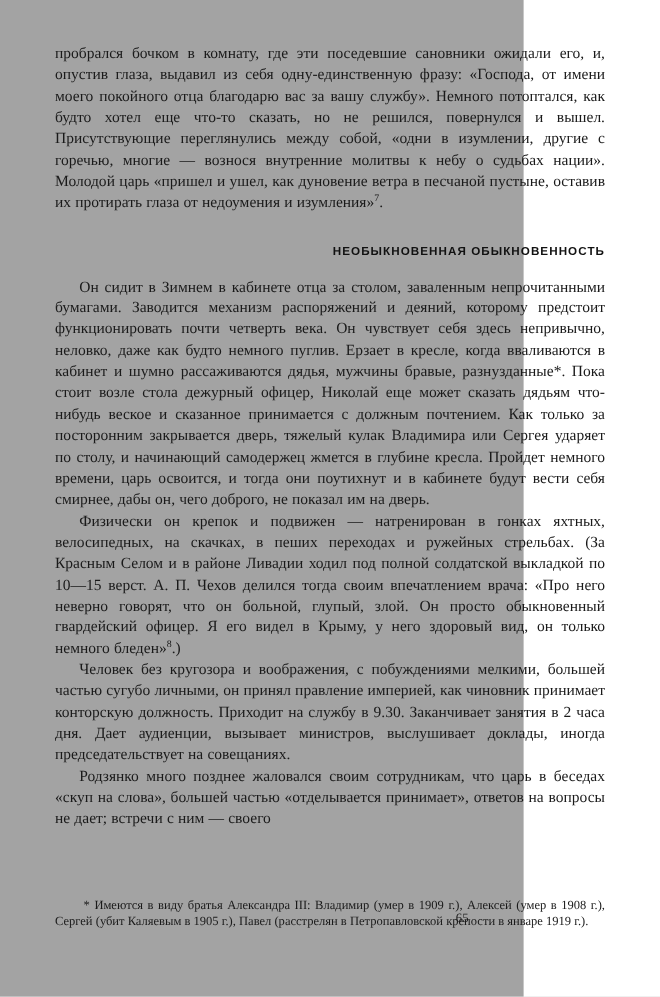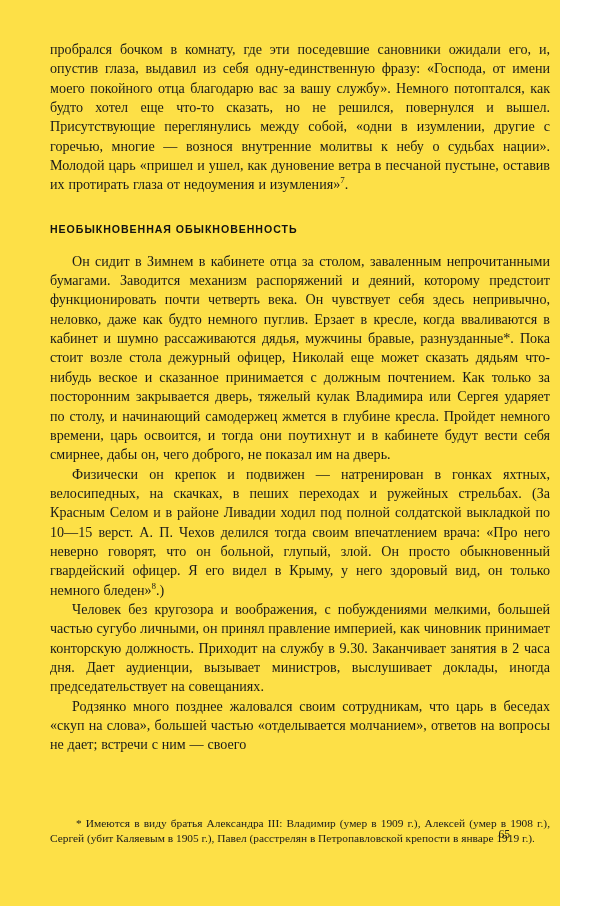--- a/index.html
+++ b/index.html
@@ -12,23 +12,23 @@
     width: 600px;
     height: 906px;
     overflow: hidden;
     font-family: "Liberation Serif", "DejaVu Serif", serif;
     color: #1a1a1a;
     -webkit-font-smoothing: antialiased;
   }
 
   .page {
     position: relative;
-    width: 560px;
+    width: 476px;
     height: 906px;
-    background: #fde047;
+    background: #a3a3a3;
     box-sizing: border-box;
   }
 
   
   .textblock {
     position: absolute;
     left: 50px;
     top: 40px;
     width: 500px;
   }
@@ -57,21 +57,21 @@
   .section-heading {
     margin: 0;
     font-family: "Liberation Sans", "DejaVu Sans", sans-serif;
     font-size: 10.6px;
     font-weight: bold;
     letter-spacing: 0.09em;
     text-transform: uppercase;
     color: #111111;
     padding-top: 28px;
     padding-bottom: 17px;
-    text-align: left;
+    text-align: right;
   }
 
   
   .footnote {
     position: absolute;
     left: 50px;
     top: 816px;
     width: 500px;
   }
   .footnote p {
@@ -103,21 +103,21 @@
     <p class="para"><span>пробрался бочком в комнату, где эти поседевшие сановники ожидали его, и, опустив глаза, выдавил из себя одну-единственную фразу: «Господа, от имени моего покойного отца благодарю вас за вашу службу». Немного потоптался, как будто хотел еще что-то сказать, но не решился, повернулся и вышел. Присутствующие переглянулись между собой, «одни в изумлении, другие с горечью, многие — вознося внутренние молитвы к небу о судьбах нации». Молодой царь «пришел и ушел, как дуновение ветра в песчаной пустыне, оставив их протирать глаза от недоумения и изумления»</span><span class="sup">7</span><span>.</span></p>
 
     <h2 class="section-heading">Необыкновенная обыкновенность</h2>
 
     <p class="para indent">Он сидит в Зимнем в кабинете отца за столом, заваленным непрочитанными бумагами. Заводится механизм распоряжений и деяний, которому предстоит функционировать почти четверть века. Он чувствует себя здесь непривычно, неловко, даже как будто немного пуглив. Ерзает в кресле, когда вваливаются в кабинет и шумно рассаживаются дядья, мужчины бравые, разнузданные*. Пока стоит возле стола дежурный офицер, Николай еще может сказать дядьям что-нибудь веское и сказанное принимается с должным почтением. Как только за посторонним закрывается дверь, тяжелый кулак Владимира или Сергея ударяет по столу, и начинающий самодержец жмется в глубине кресла. Пройдет немного времени, царь освоится, и тогда они поутихнут и в кабинете будут вести себя смирнее, дабы он, чего доброго, не показал им на дверь.</p>
 
     <p class="para indent"><span>Физически он крепок и подвижен — натренирован в гонках яхтных, велосипедных, на скачках, в пеших переходах и ружейных стрельбах. (За Красным Селом и в районе Ливадии ходил под полной солдатской выкладкой по 10—15 верст. А. П. Чехов делился тогда своим впечатлением врача: «Про него неверно говорят, что он больной, глупый, злой. Он просто обыкновенный гвардейский офицер. Я его видел в Крыму, у него здоровый вид, он только немного бледен»</span><span class="sup">8</span><span>.)</span></p>
 
     <p class="para indent">Человек без кругозора и воображения, с побуждениями мелкими, большей частью сугубо личными, он принял правление империей, как чиновник принимает конторскую должность. Приходит на службу в 9.30. Заканчивает занятия в 2 часа дня. Дает аудиенции, вызывает министров, выслушивает доклады, иногда председательствует на совещаниях.</p>
 
-    <p class="para indent">Родзянко много позднее жаловался своим сотрудникам, что царь в беседах «скуп на слова», большей частью «отделывается молчанием», ответов на вопросы не дает; встречи с ним — своего</p>
+    <p class="para indent">Родзянко много позднее жаловался своим сотрудникам, что царь в беседах «скуп на слова», большей частью «отделывается принимает», ответов на вопросы не дает; встречи с ним — своего</p>
 
   </div>
 
   <div class="footnote">
     <p>* Имеются в виду братья Александра III: Владимир (умер в 1909 г.), Алексей (умер в 1908 г.), Сергей (убит Каляевым в 1905 г.), Павел (расстрелян в Петропавловской крепости в январе 1919 г.).</p>
   </div>
 
   <div class="folio">65</div>
 
 </div>

